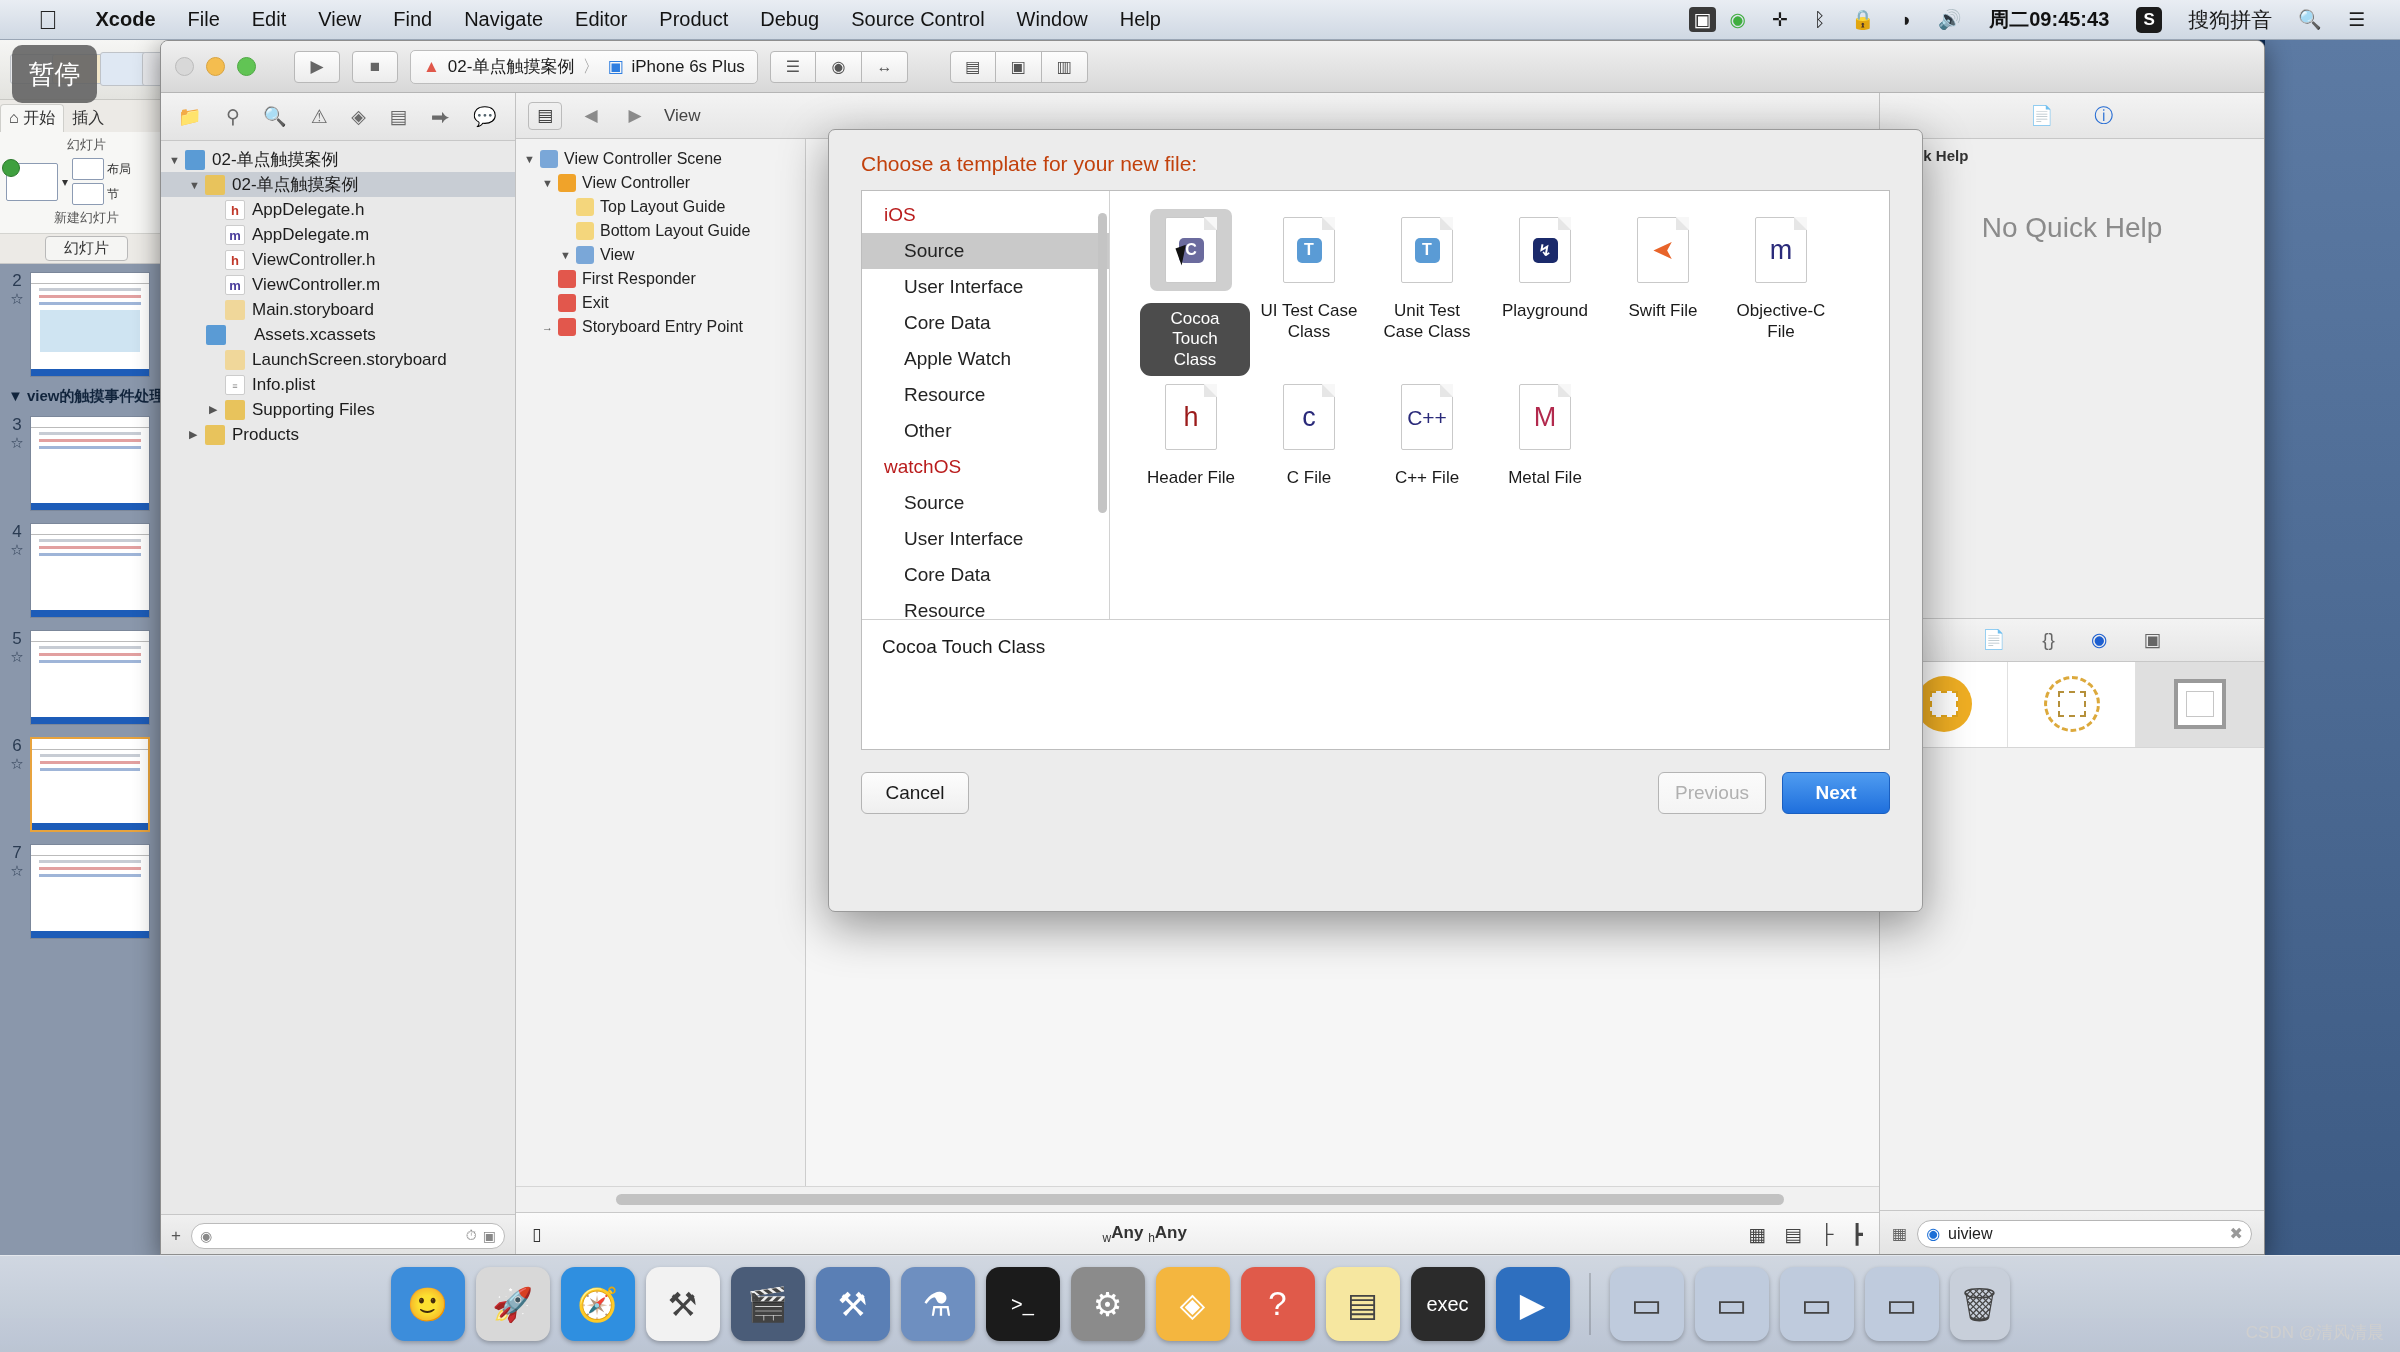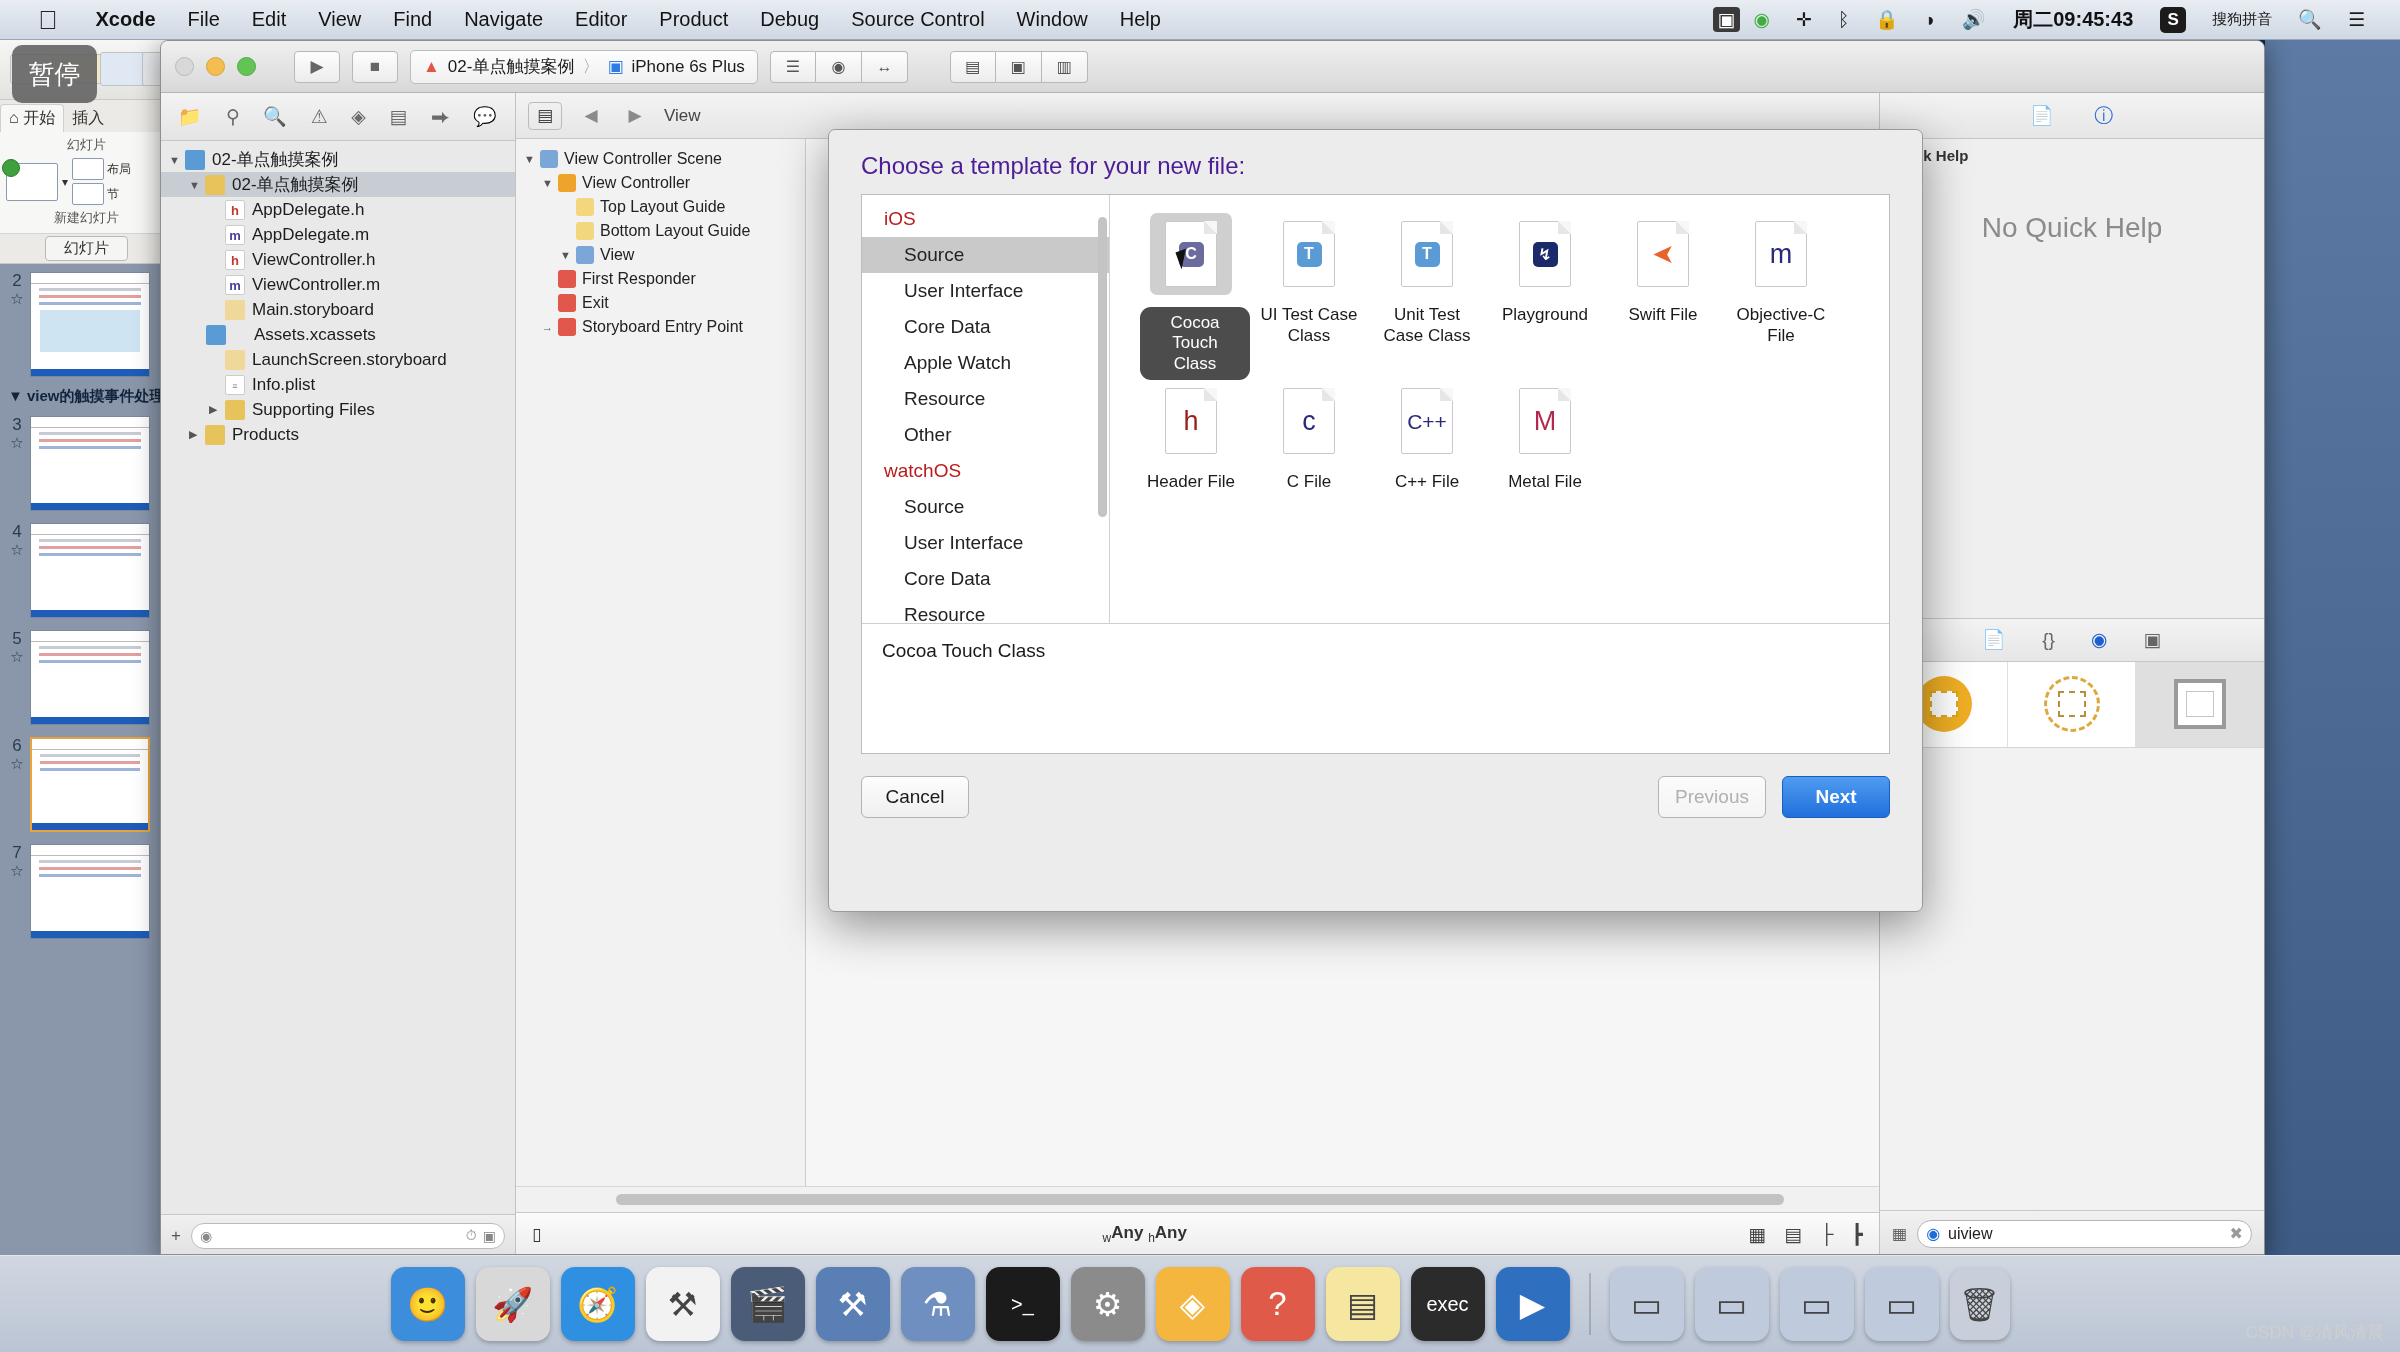--- a/index.html
+++ b/index.html
@@ -177,21 +177,21 @@
     background:linear-gradient(#f1f1f1,#e3e3e3); border-top:1px solid #c7c7c7;}
   .lib-filter .fbox{ flex:1; height:28px; border:1px solid #b6b6b6; border-radius:14px; background:#fff;
     display:flex; align-items:center; padding:0 8px; gap:8px; font-size:16px; color:#222;}
 
   
   #sheet{
     position:absolute; left:667px; top:88px; width:1095px; height:783px;
     background:#ececec; border:1px solid #9a9a9a; border-radius:7px;
     box-shadow:0 14px 48px rgba(0,0,0,.42); z-index:70; overflow:hidden;
   }
-  #sheet .title{ font-size:24px; color:#4c1d95; padding:22px 8px 14px 32px; }
+  #sheet .title{ font-size:21px; color:#c2410c; padding:22px 8px 14px 32px; }
   #sheet .panel{ margin:0 32px; height:560px; background:#fff; border:1px solid #bdbdbd; display:flex; flex-direction:column;}
   #sheet .panel .top{ flex:1; display:flex; min-height:0; }
   .cat-list{ width:248px; border-right:1px solid #d2d2d2; font-size:19px; padding-top:6px; overflow:hidden; position:relative;}
   .cat-list .grp{ color:#b91c1c; padding:7px 0 7px 22px; font-weight:normal; }
   .cat-list .it{ color:#232323; padding:7px 0 7px 42px; }
   .cat-list .it.sel{ background:#c9c9c9; }
   .cat-scroll{ position:absolute; right:2px; top:22px; width:9px; height:300px; border-radius:5px; background:#c4c4c4;}
   .tmpl-area{ flex:1; padding:18px 0 0 22px; position:relative; }
   .tmpl-grid{ display:flex; flex-wrap:wrap; }
   .tmpl{ width:118px; margin:0 0 34px 0; padding:0 4px; text-align:center; position:relative; }
@@ -364,21 +364,21 @@
   <span class="right">
     <span class="ico" style="color:#fff;background:#3a3a3a;border-radius:4px;padding:1px 5px;">▣</span>
     <span class="ico" style="color:#3fae3f">◉</span>
     <span class="ico">✛</span>
     <span class="ico">ᛒ</span>
     <span class="ico">🔒</span>
     <span class="ico">◗</span>
     <span class="ico">🔊</span>
     <span class="clock">周二09:45:43</span>
     <span class="ico"><span class="sogou-badge">S</span></span>
-    <span class="ico" style="font-size:15px">搜狗拼音</span>
+    <span class="ico" style="font-size:21px">搜狗拼音</span>
     <span class="ico">🔍</span>
     <span class="ico">☰</span>
   </span>
 </div>
 
 <div id="xcode">
 
   <div id="xc-titlebar">
     <div class="tl red"></div>
     <div class="tl yel"></div>

